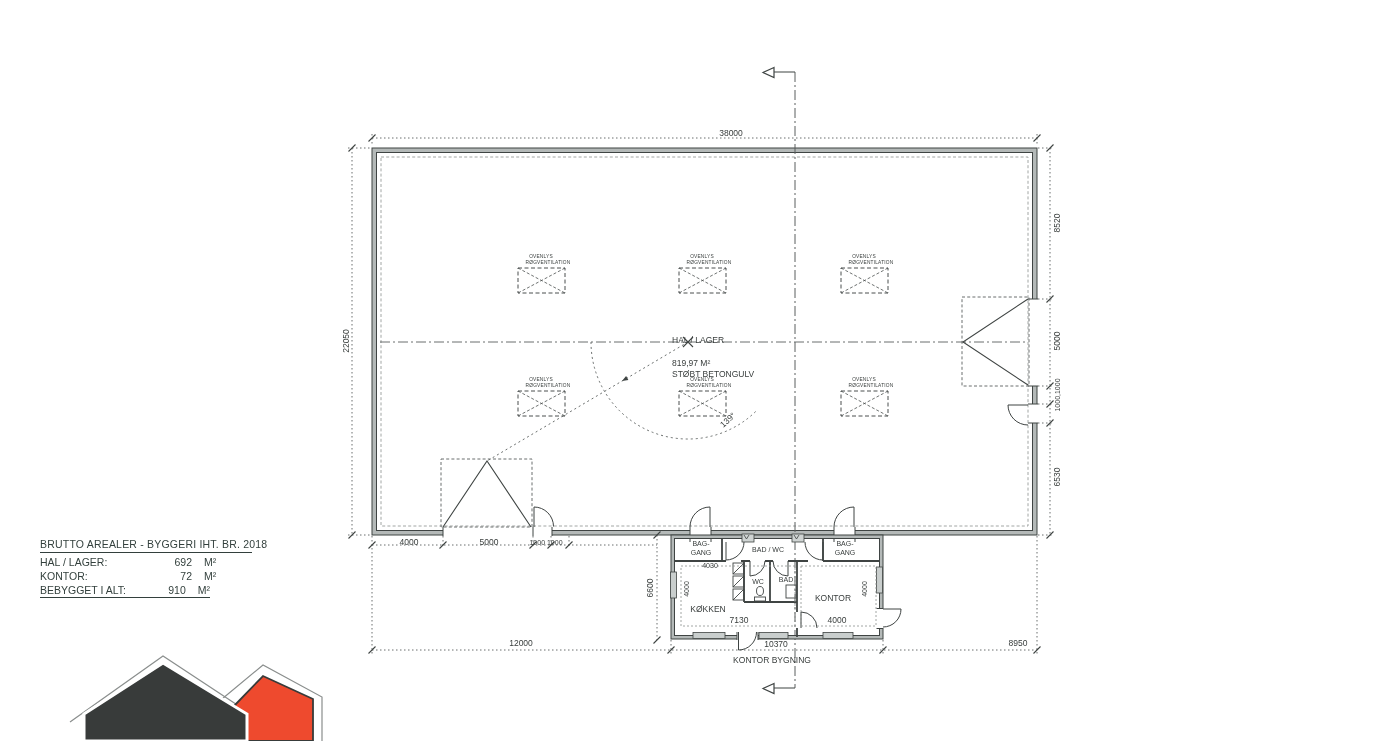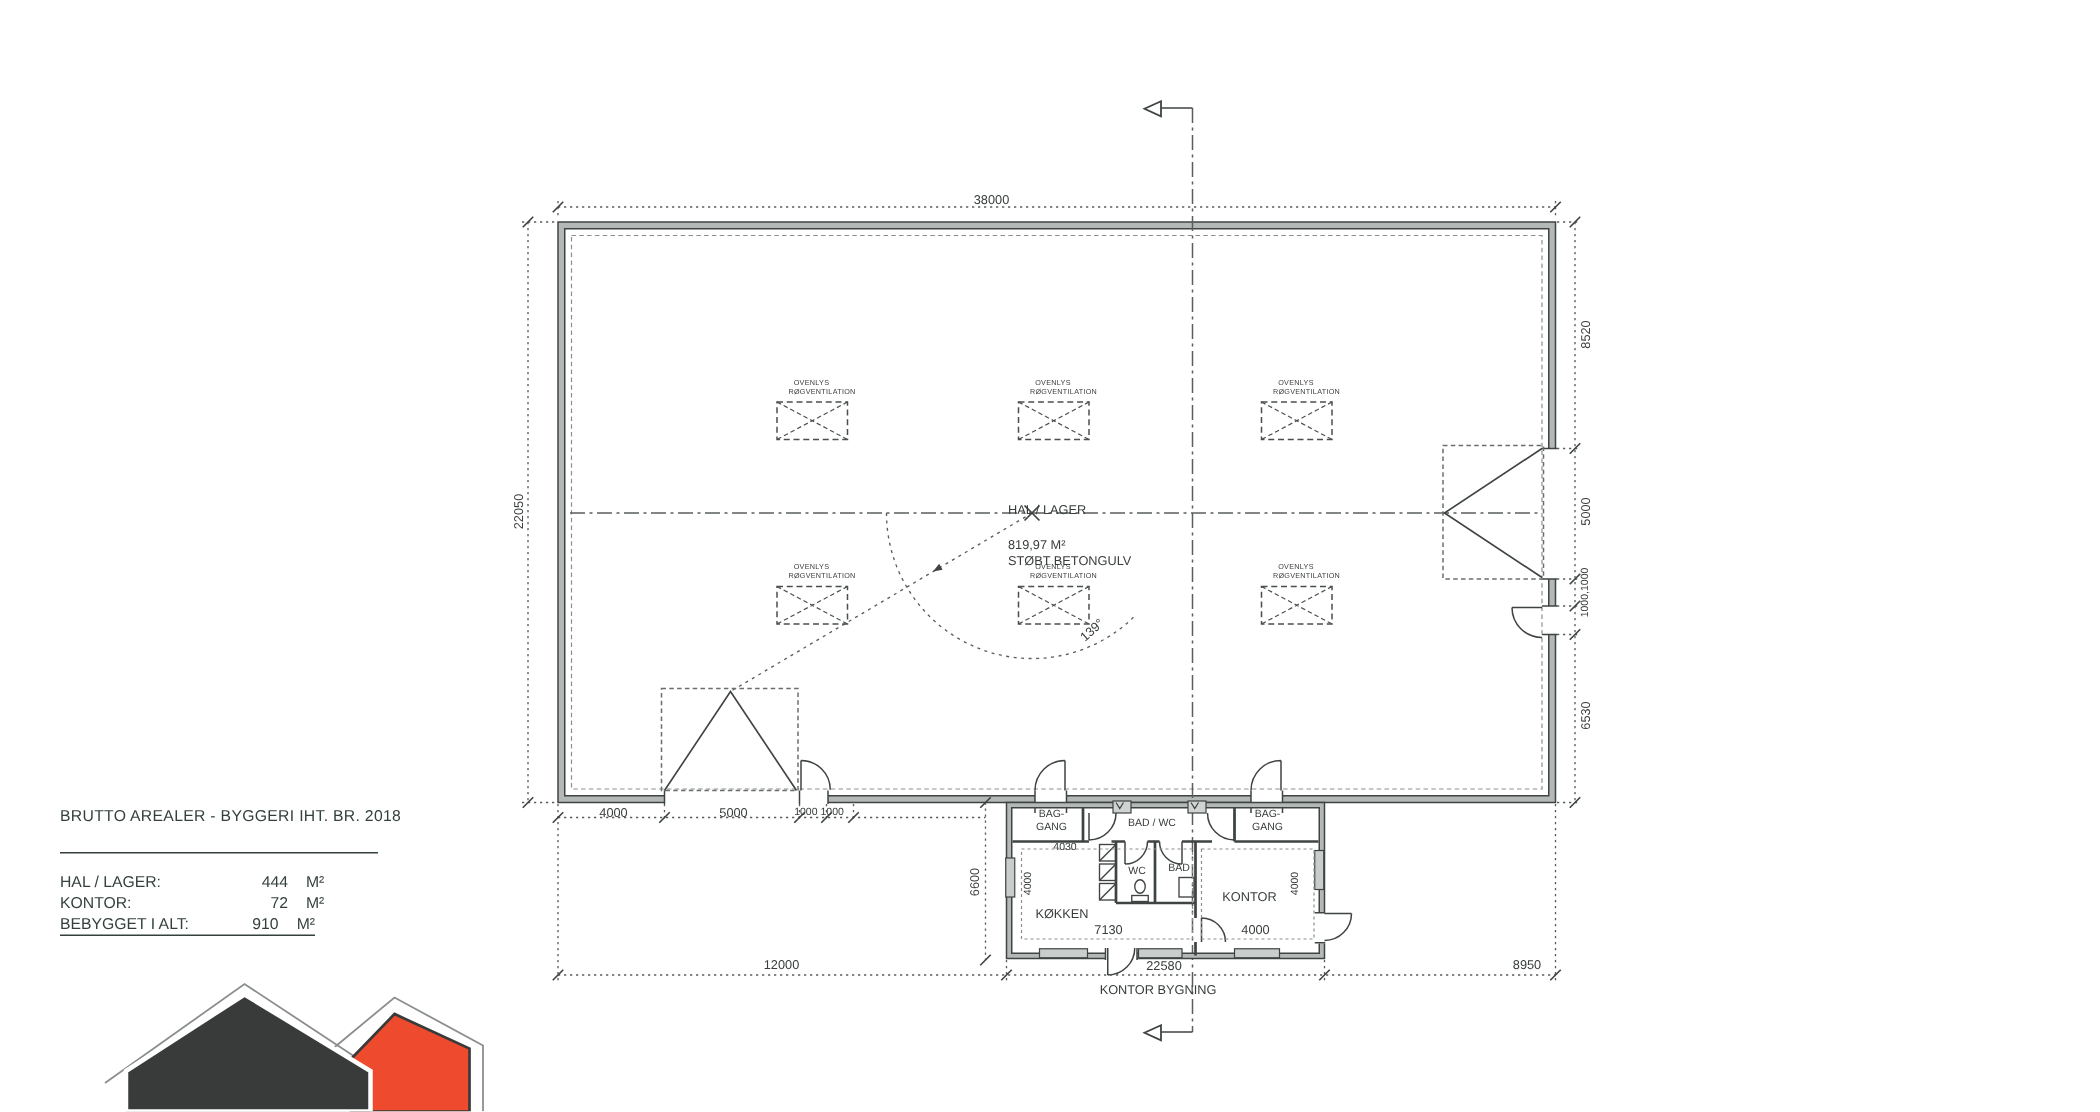--- a/index.html
+++ b/index.html
@@ -9,21 +9,21 @@
   .lbl{position:absolute;font-size:8.5px;line-height:1;white-space:nowrap;color:#383d3c;
        transform:translate(-50%,-50%);}
   .lbl.v{transform:translate(-50%,-50%) rotate(-90deg);}
   .lbl.la{transform:translate(0,-50%);}
   .lbl.s7{font-size:7px;}
   .lbl.s5{font-size:4.8px;letter-spacing:.2px;}
   .lbl.rot42{transform:translate(-50%,-50%) rotate(-42deg);}
   
   .area-table{position:absolute;left:40px;top:538px;width:212px;font-size:10.5px;color:#33403d;}
   .area-table .at-title{font-size:10.5px;letter-spacing:.2px;border-bottom:1.4px solid #33403d;
-       padding-bottom:18px;margin-bottom:12px;white-space:nowrap;}
+       padding-bottom:2px;margin-bottom:2px;white-space:nowrap;}
   .at-row{display:flex;align-items:flex-end;padding:1px 0;}
   .at-row .at-label{width:118px;}
   .at-row .at-value{width:34px;text-align:right;}
   .at-row .at-unit{margin-left:12px;}
   .at-row.last{border-bottom:1.4px solid #33403d;width:170px;}
 </style>
 </head>
 <body>
 
 <div class="canvas">
@@ -176,32 +176,32 @@
   </g>
 
   <g>
     <polyline points="70,722 163,656 254,716" fill="none" stroke="#8a8e8d" stroke-width="1.2"></polyline>
     <polyline points="222,699 263,665 322,697 322,741" fill="none" stroke="#8a8e8d" stroke-width="1.2"></polyline>
     <polygon points="234,706 263,676 313,699 313,741 234,741" stroke="#383b3a" stroke-width="1.8" fill="#ee4a2e"></polygon>
     <polygon points="84,714 163,663 247,714 247,741 84,741" stroke="#ffffff" stroke-width="3" fill="#383b3a"></polygon>
   </g>
 </svg>
 
-  <div class="lbl" style="left:661px;top:133px">38000</div>
+  <div class="lbl" style="left:731px;top:133px">38000</div>
   <div class="lbl v" style="left:346px;top:341px">22050</div>
   <div class="lbl v" style="left:1057px;top:223px">8520</div>
   <div class="lbl v" style="left:1057px;top:341px">5000</div>
   <div class="lbl v s7" style="left:1057px;top:395px">1000,1000</div>
   <div class="lbl v" style="left:1057px;top:477px">6530</div>
   <div class="lbl" style="left:409px;top:542px">4000</div>
   <div class="lbl" style="left:489px;top:542px">5000</div>
   <div class="lbl s7" style="left:546px;top:542px">1000 1000</div>
   <div class="lbl v" style="left:650px;top:588px">6600</div>
   <div class="lbl" style="left:521px;top:643px">12000</div>
-  <div class="lbl" style="left:776px;top:644px">22580</div>
+  <div class="lbl" style="left:776px;top:644px">10370</div>
   <div class="lbl" style="left:1018px;top:643px">8950</div>
   <div class="lbl" style="left:772px;top:660px">KONTOR BYGNING</div>
 
   <div class="lbl la" style="left:672px;top:340px">HAL / LAGER</div>
   <div class="lbl la" style="left:672px;top:363px">819,97 M²</div>
   <div class="lbl la" style="left:672px;top:374px">STØBT BETONGULV</div>
   <div class="lbl rot42" style="left:728px;top:420px">139°</div>
 
   <div class="lbl s5" style="left:541px;top:257px">OVENLYS</div>
   <div class="lbl s5" style="left:548px;top:263px">RØGVENTILATION</div>
@@ -228,21 +228,21 @@
   <div class="lbl" style="left:833px;top:598px">KONTOR</div>
   <div class="lbl" style="left:739px;top:620px">7130</div>
   <div class="lbl" style="left:837px;top:620px">4000</div>
   <div class="lbl v s7" style="left:686px;top:589px">4000</div>
   <div class="lbl v s7" style="left:864px;top:589px">4000</div>
 
   <div class="area-table">
     <div class="at-title">BRUTTO AREALER - BYGGERI IHT. BR. 2018</div>
     <div class="at-row">
       <span class="at-label">HAL / LAGER:</span>
-      <span class="at-value">444</span>
+      <span class="at-value">692</span>
       <span class="at-unit">M²</span>
     </div>
     <div class="at-row">
       <span class="at-label">KONTOR:</span>
       <span class="at-value">72</span>
       <span class="at-unit">M²</span>
     </div>
     <div class="at-row last">
       <span class="at-label">BEBYGGET I ALT:</span>
       <span class="at-value">910</span>

